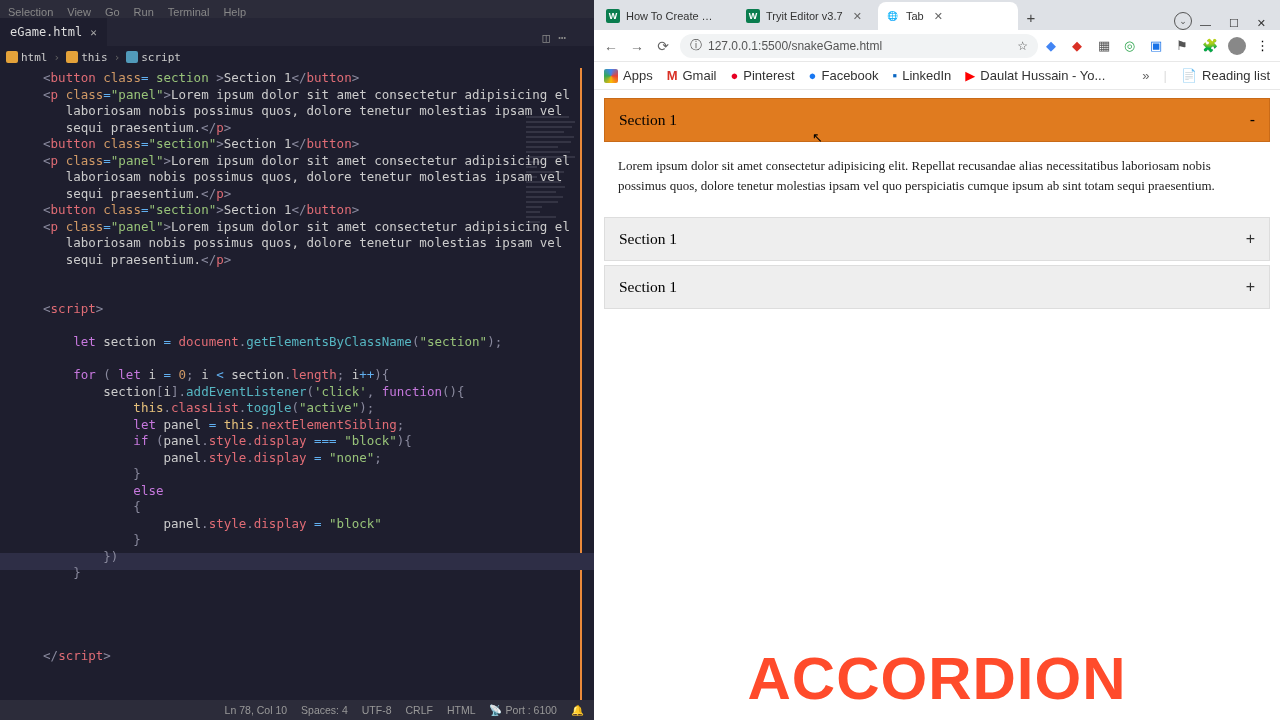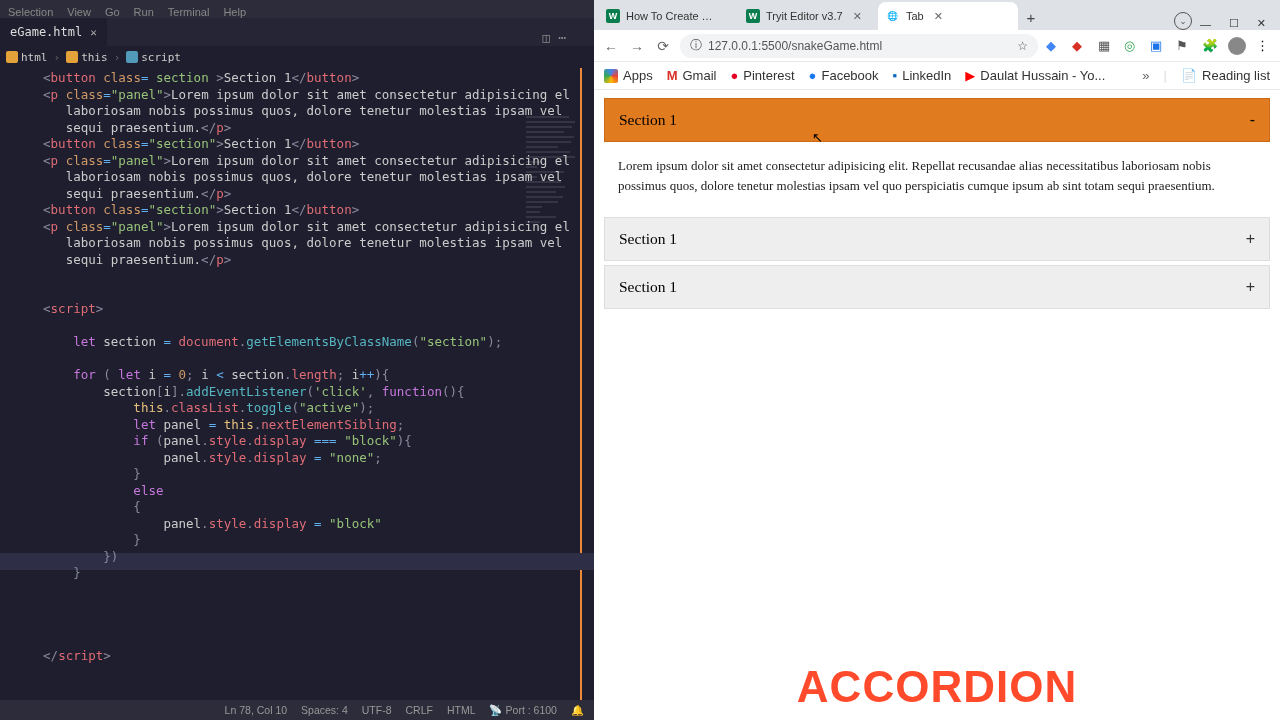--- a/index.html
+++ b/index.html
@@ -56,21 +56,21 @@
 .acc { width: 100%; }
 .acc-btn { display: flex; justify-content: space-between; align-items: center; padding: 12px 14px; font-size: 15.5px; font-family: Georgia, serif; cursor: pointer; background: #eee; border: 1px solid #ddd; margin-top: 4px; }
 .acc-btn.active { background: #e07b1f; color: #000; border: 1px solid #c86a18; margin-top: 0; }
 .acc-btn .sym { font-size: 16px; color: #333; font-family: sans-serif; }
 .acc-btn.active .sym { color: #000; }
 .acc-panel { padding: 14px 14px 6px 14px; font-size: 13px; line-height: 1.5; font-family: Georgia, serif; color: #222; }
 .cursor { position: absolute; top: 40px; left: 218px; font-size: 13px; }
 
 .overlay { position: absolute; bottom: 10px; left: 10px; right: 10px; text-align: center; font-family: Arial, sans-serif; }
 .ov1 { font-size: 36px; font-weight: 800; color: #000; letter-spacing: 0.5px; }
-.ov2 { font-size: 44px; font-weight: 900; color: #ff4b2b; letter-spacing: 1px; line-height: 1.05; margin-top: 4px; }
+.ov2 { font-size: 60px; font-weight: 900; color: #ff4b2b; letter-spacing: 1px; line-height: 1.05; margin-top: 4px; }
 .ov3 { font-size: 30px; font-weight: 800; color: #000; margin-top: 12px; line-height: 1.25; }
 </style>
 </head>
 <body>
 
 <div class="vscode">
   <div class="menubar">
     <span>Selection</span>
     <span>View</span>
     <span>Go</span>

